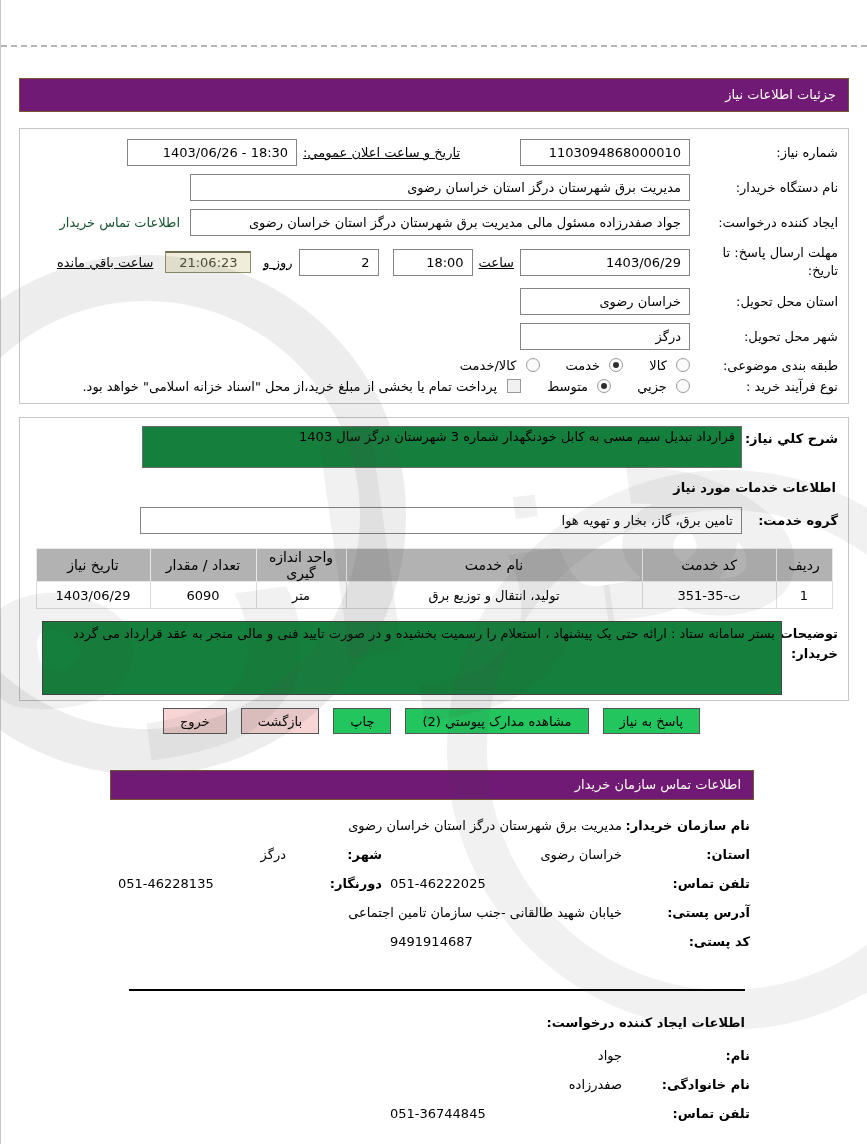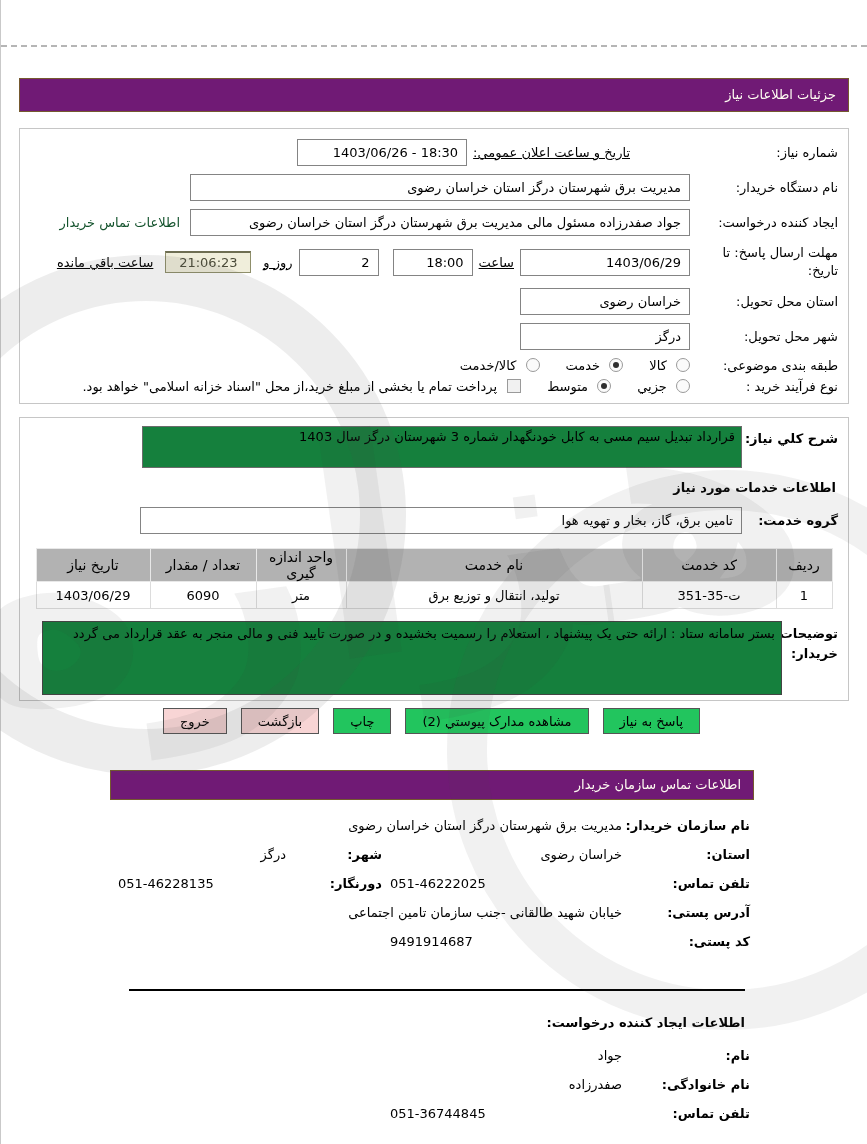--- a/index.html
+++ b/index.html
@@ -93,20 +93,23 @@
   <div class="wm wm-text">هزاره</div>
 
   <div class="content">
     <div class="bar bar1">
       <span>جزئیات اطلاعات نیاز</span>
     </div>
 
     <div class="panel panel1">
       <div class="frow">
         <div class="lbl">شماره نیاز:</div>
+        <div class="box w170">
+          <span class="num">1103094868000010</span>
+        </div>
         <div class="gap6" style="margin-right:60px">تاریخ و ساعت اعلان عمومي:</div>
         <div class="box w170">
           <span class="num">1403/06/26 - 18:30</span>
         </div>
       </div>
 
       <div class="frow">
         <div class="lbl">نام دستگاه خریدار:</div>
         <div class="box w500">
           <span>مدیریت برق شهرستان درگز استان خراسان رضوی</span>

